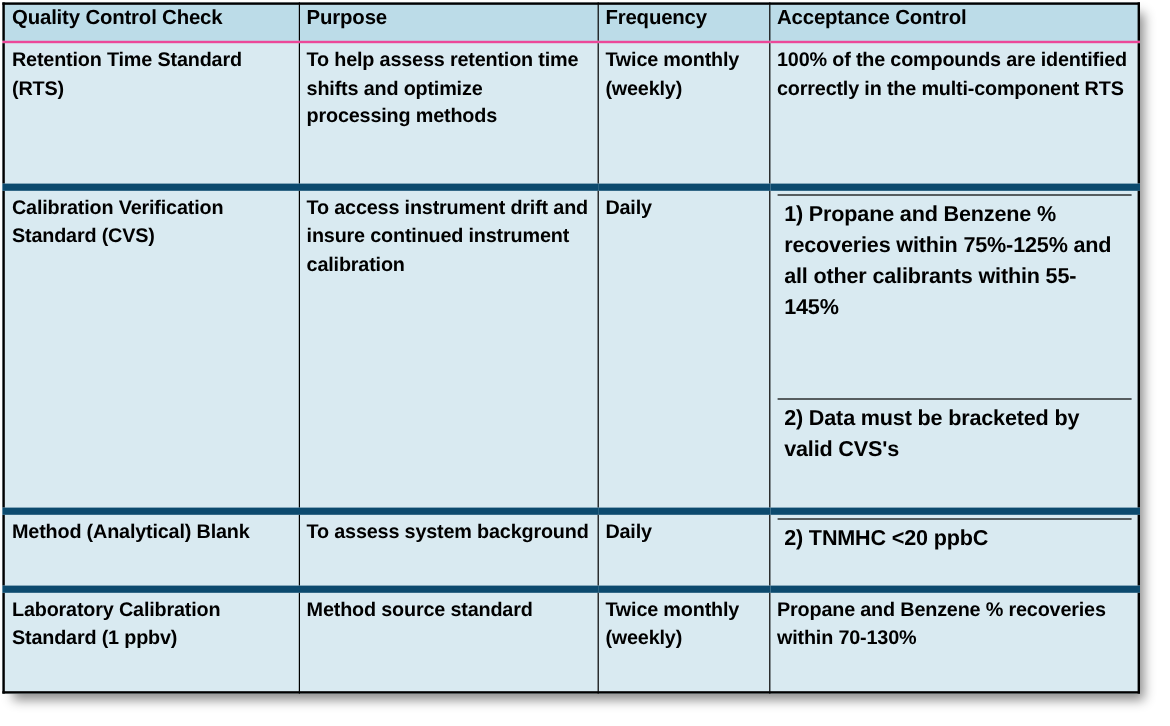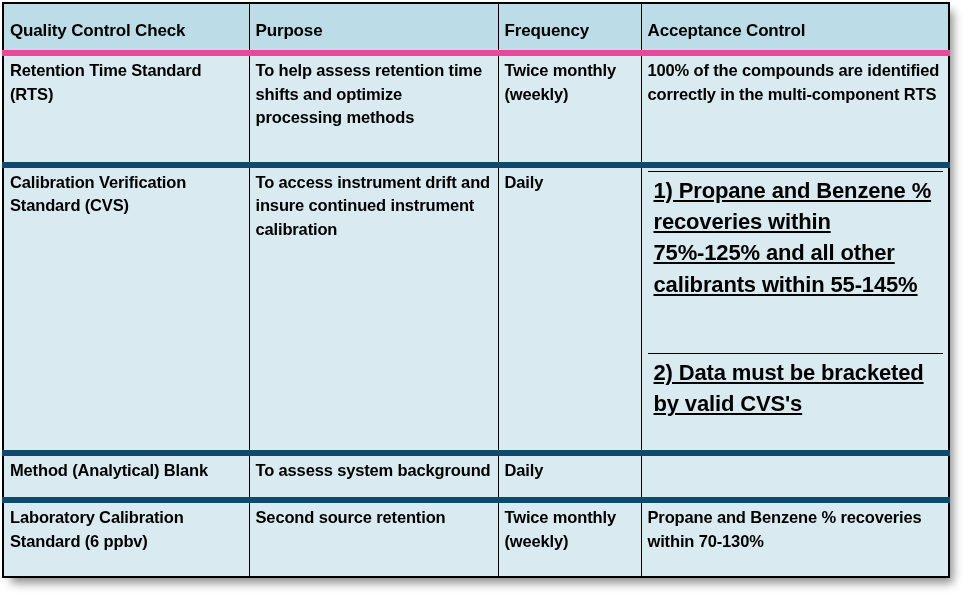--- a/index.html
+++ b/index.html
@@ -48,23 +48,23 @@
     font-weight: bold;
     line-height: 1.43;
     color: #000000;
     letter-spacing: -0.15px;
     background: #d9eaf1;
   }
 
   table.qc-table thead th {
     background: #bcdce8;
     height: 29px;
-    padding-top: 16px;
+    padding-top: 0;
     padding-bottom: 1px;
-    border-bottom: 6px solid #ec4899;
+    border-bottom: 2px solid #ec4899;
     font-size: 17px;
     line-height: 1.35;
   }
 
   table.qc-table tbody tr > td {
     border-top: 6px solid #0c4a6e;
   }
   table.qc-table tbody tr:first-child > td {
     border-top: 1px solid #000000;
     margin-top: 10px;
@@ -79,27 +79,26 @@
     border-collapse: collapse;
     width: 100%;
     height: 100%;
     table-layout: fixed;
   }
   table.subtable td.sub {
     border: 0;
     border-bottom: 1px solid #000000;
     vertical-align: top;
     padding: 3px 5px 2px 6px;
-    font-size: 22px;
+    font-size: 18px;
     font-weight: bold;
     line-height: 1.43;
     letter-spacing: -0.15px;
     color: #000000;
     background: #d9eaf1;
-    text-decoration: underline;
   }
   table.subtable tr:last-child td.sub {
     border-bottom: 0;
   }
 </style>
 </head>
 <body>
 
 <div id="qc-table-wrap">
   <table class="qc-table">
@@ -144,28 +143,31 @@
         </td>
       </tr>
 
       <tr>
         <td>Method (Analytical) Blank</td>
         <td>To assess system background</td>
         <td>Daily</td>
         <td class="split-cell">
           <table class="subtable">
             <tbody>
+            <tr>
+              <td class="sub">2)  TNMHC &lt;20 ppbC</td>
+            </tr>
           </tbody>
             </table>
         </td>
       </tr>
 
 
       <tr>
-        <td>Laboratory Calibration Standard (6 ppbv)</td>
-        <td>Second source retention</td>
+        <td>Laboratory Calibration Standard (1 ppbv)</td>
+        <td>Method source standard</td>
         <td>Twice monthly (weekly)</td>
         <td>Propane and Benzene % recoveries within 70-130%</td>
       </tr>
 
     </tbody>
   </table>
 </div>
 
 </body></html>

